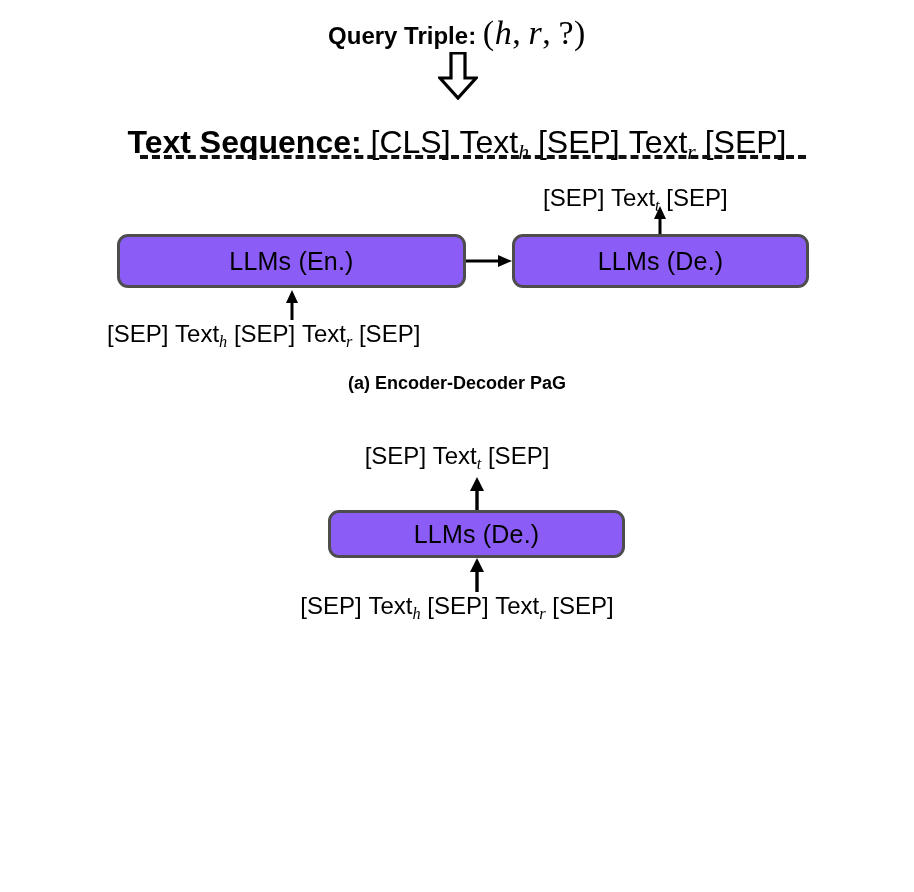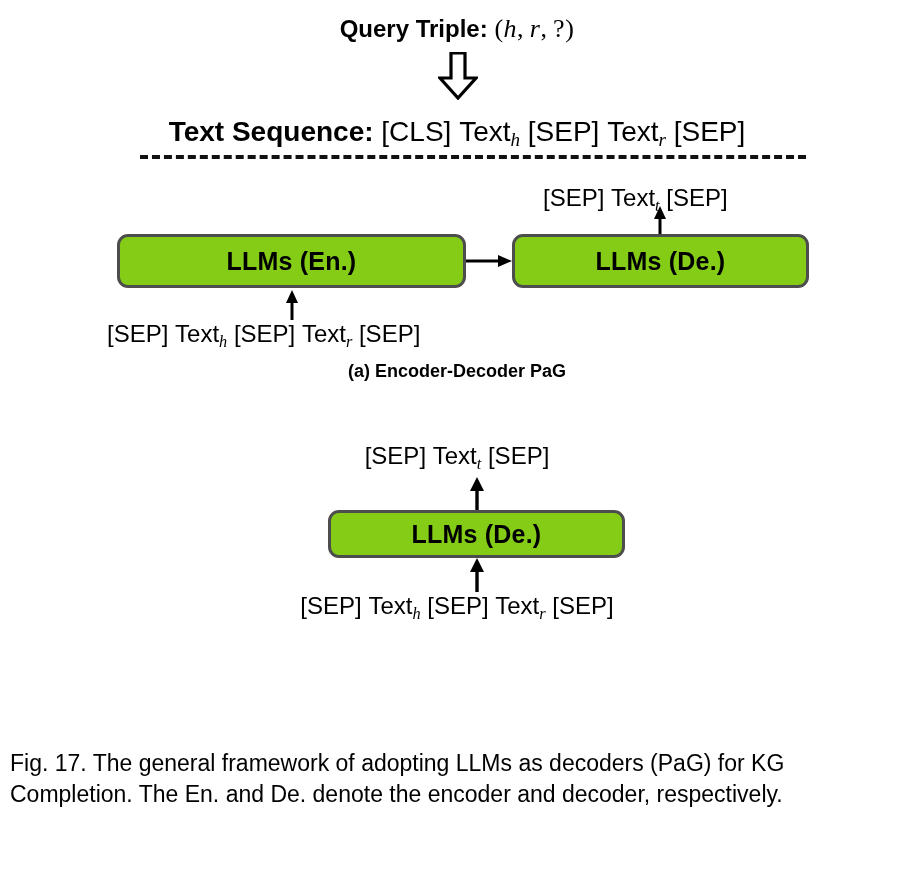--- a/index.html
+++ b/index.html
@@ -42,42 +42,42 @@
     top: 14px;
     font-size: 24px;
   }
   .lbl-bold {
     font-weight: bold;
     font-family: Liberation Sans, sans-serif;
   }
   .mathexpr {
     font-family: "Liberation Serif", serif;
     font-style: italic;
-    font-size: 26px;
+    font-size: 34px;
     letter-spacing: 0.5px;
   }
   .mathexpr .paren,
   .mathexpr .comma,
   .mathexpr .qmark {
     font-style: normal;
   }
 
   
   .block-arrow {
     position: absolute;
     left: 438px;
     top: 52px;
     width: 40px;
     height: 48px;
   }
 
   
   .textseq-line {
-    top: 116px;
-    font-size: 28px;
+    top: 124px;
+    font-size: 32px;
   }
   .tok {
     font-family: "Liberation Sans", sans-serif;
     font-weight: normal;
   }
   sub.sf {
     font-family: "Liberation Serif", serif;
     font-style: italic;
     font-size: 0.68em;
     vertical-align: -0.28em;
@@ -89,28 +89,28 @@
     left: 140px;
     top: 155px;
     width: 666px;
     height: 0;
     border-top: 4px dashed #111111;
   }
 
   
   .model-box {
     position: absolute;
-    background: #84cc16;
+    background: #8b5cf6;
     border: 3px solid #4d4d4d;
     border-radius: 11px;
     box-sizing: border-box;
     display: flex;
     align-items: center;
     justify-content: center;
-    font-weight: bold;
+    font-weight: normal;
     font-size: 25px;
     color: #000000;
     letter-spacing: 0.2px;
   }
   #box-encoder {
     left: 117px;  top: 234px;  width: 349px; height: 54px;
   }
   #box-decoder-ed {
     left: 512px;  top: 234px;  width: 297px; height: 54px;
   }
@@ -132,21 +132,21 @@
   }
   .lbl-in-ed {
     left: 107px;
     top: 320px;
     font-size: 24px;
   }
   .subcap {
     font-size: 18px;
     font-weight: bold;
   }
-  .subcap-a { top: 361px; }
+  .subcap-a { top: 373px; }
   .subcap-b { top: 665px; }
 
   .lbl-out-do {
     top: 442px;
     font-size: 24px;
   }
   .lbl-in-do {
     top: 592px;
     font-size: 24px;
   }
@@ -232,15 +232,14 @@
   <svg class="arrow-svg" style="left:467px; top:558px; width:20px; height:34px;" viewBox="0 0 20 34">
     <line x1="10" y1="34" x2="10" y2="10" stroke="#000000" stroke-width="3.4"></line>
     <polygon points="10,0 17,14 3,14" fill="#000000"></polygon>
   </svg>
 
   <div class="ctr lbl-in-do">
     <span class="tok">[SEP]</span><span>&nbsp;</span><span class="tok"><span>Text</span><sub class="sf">h</sub></span><span>&nbsp;</span><span class="tok">[SEP]</span><span>&nbsp;</span><span class="tok"><span>Text</span><sub class="sf">r</sub></span><span>&nbsp;</span><span class="tok">[SEP]</span>
   </div>
 
 
-  <div class="fig-caption">Fig. 17. The general framework of adopting LLMs as decoders (PaG) for KG Completion. The En. and De. denote the encoder and decoder, respectively.</div>
 
 </div>
 
 </body></html>

